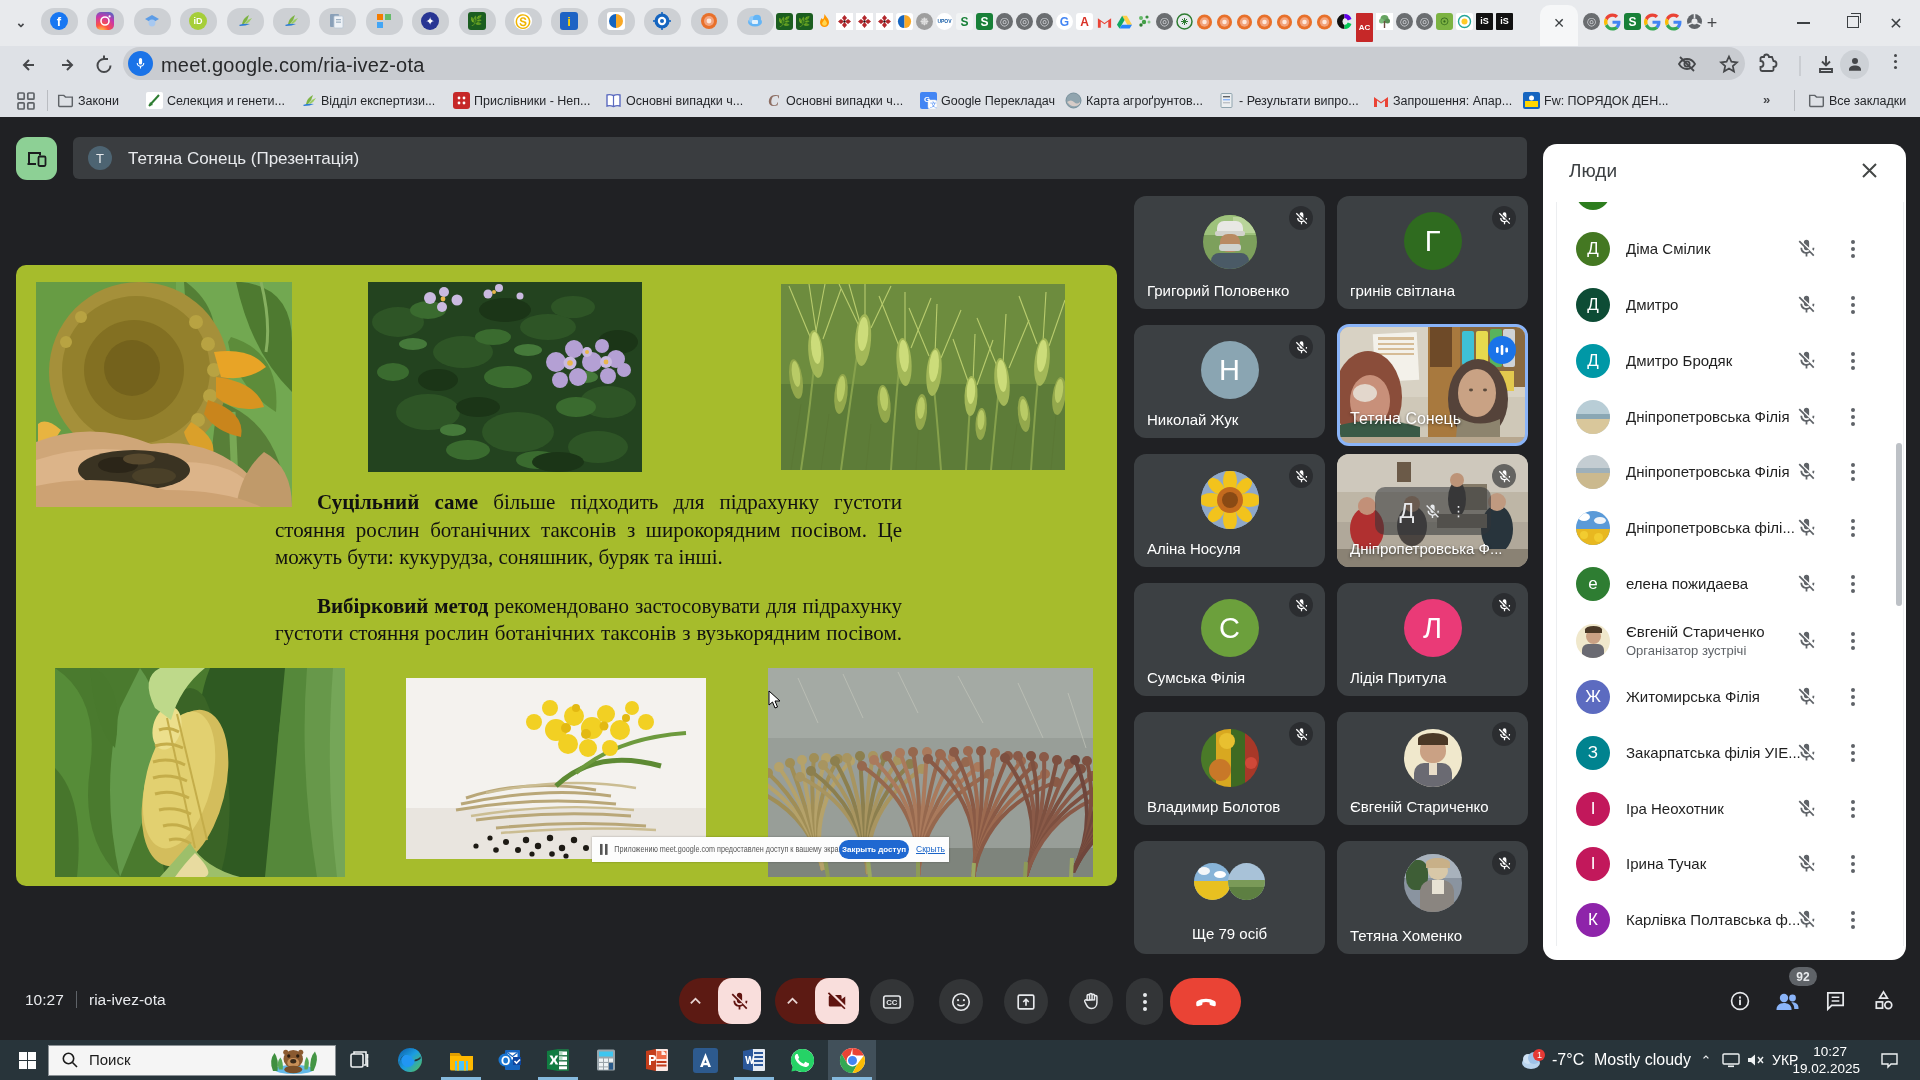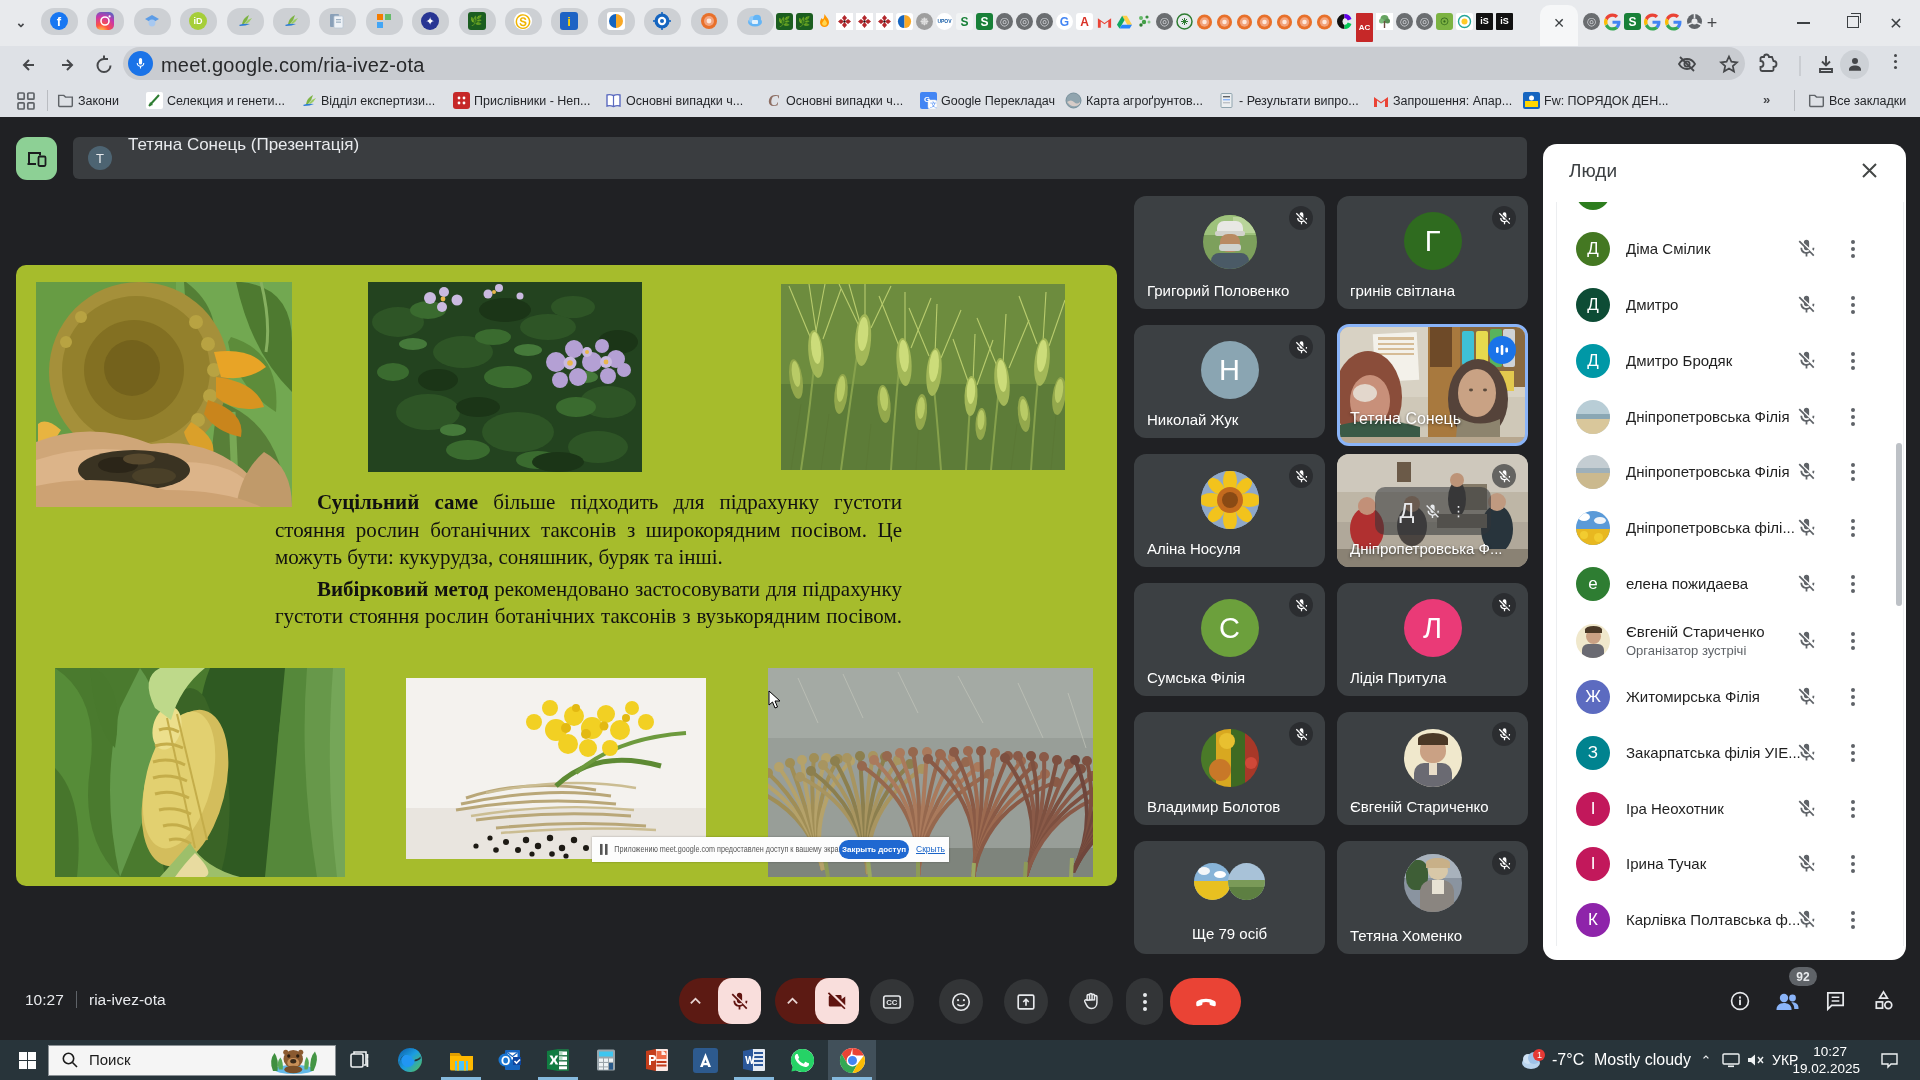--- a/index.html
+++ b/index.html
@@ -542,21 +542,21 @@
     <div class="a" style="left:1829px;top:94px;font-size:12.5px;color:#24262a;white-space:nowrap">Все закладки</div>
 <div class="a" style="left:0;top:117px;width:1920px;height:923px;background:#202124"></div>
 <div class="fx" style="left:16px;top:137px;width:41px;height:43px;border-radius:11px;background:#8dd095">
 <svg width="24" height="24" viewBox="0 0 24 24">
         <path d="M3 5 h13 v3.5 h-2 V7 H5 v9 h6 v2 H2.5 v-2 H3 Z" fill="#1b1d1f"></path>
         <rect x="13.5" y="9.5" width="7" height="9.5" rx="1.2" fill="none" stroke="#1b1d1f" stroke-width="1.8"></rect>
       </svg>
     </div>
 <div class="a" style="left:73px;top:137px;width:1454px;height:42px;background:#3a3d40;border-radius:6px"></div>
 <div class="fx" style="left:88px;top:146px;width:24px;height:24px;border-radius:50%;background:#4d6472;color:#e8eaed;font-size:13px">T</div>
-<div class="a" style="left:128px;top:135px;font-size:17px;color:#e8eaed;font-weight:500">Тетяна Сонець (Презентація)</div>
+<div class="a" style="left:128px;top:149px;font-size:17px;color:#e8eaed;font-weight:500">Тетяна Сонець (Презентація)</div>
 <div class="a" style="left:16px;top:265px;width:1101px;height:621px;background:#a6bc2c;border-radius:10px"></div>
 <svg class="a" style="left:36px;top:282px" width="256" height="225" viewBox="0 0 256 225">
 <rect width="256" height="225" fill="#679c44"></rect>
 <path d="M140 0 H256 V225 H140 Z" fill="#72a851"></path>
 <path d="M150 0 Q190 30 175 80 Q150 50 148 0" fill="#547f35"></path>
 <path d="M195 55 Q245 70 240 130 Q200 105 192 60" fill="#5d8c3a"></path>
 <path d="M205 0 Q256 5 256 60 L256 110 Q215 70 200 0" fill="#4e7a30"></path>
 <path d="M185 120 Q240 140 250 210 L180 225 Q170 160 185 120" fill="#587f38"></path>
 <path d="M225 0 Q235 40 230 70" stroke="#86b060" stroke-width="3" fill="none"></path>
 <path d="M196 130 L200 225" stroke="#79a855" stroke-width="7" fill="none"></path>
@@ -964,21 +964,21 @@
         <path d="M130 4 L150 45"></path>
         <path d="M190 8 L215 55"></path>
         <path d="M250 15 L275 70"></path>
         <path d="M300 25 L318 80"></path>
       </g>
 </svg>
 <div class="a" style="left:275px;top:489px;width:627px;font-family:'Liberation Serif',serif;font-size:21px;line-height:27.5px;color:#111;text-align:justify">
 <div style="text-align:justify;text-align-last:justify"><span style="padding-left:42px"></span><b>Суцільний саме</b> більше підходить для підрахунку густоти</div>
 <div style="text-align:justify;text-align-last:justify">стояння рослин ботанічних таксонів з широкорядним посівом. Це</div>
 <div>можуть бути: кукурудза, соняшник, буряк та інші.</div>
-<div style="margin-top:4px;text-align:justify;text-align-last:justify"><span style="padding-left:42px"></span><b>Вибірковий метод</b> рекомендовано застосовувати для підрахунку</div>
+<div style="margin-top:21px;text-align:justify;text-align-last:justify"><span style="padding-left:42px"></span><b>Вибірковий метод</b> рекомендовано застосовувати для підрахунку</div>
 <div style="text-align:justify;text-align-last:justify">густоти стояння рослин ботанічних таксонів з вузькорядним посівом.</div>
 </div>
 <div class="a" style="left:592px;top:837px;width:357px;height:25px;background:#fdfdfd;box-shadow:0 0 2px rgba(0,0,0,.3)"></div>
 <div class="a" style="left:600px;top:844px;font-size:9px;color:#555;white-space:nowrap;transform:scaleX(.8);transform-origin:0 0">▌▌ &nbsp;Приложению meet.google.com предоставлен доступ к вашему экрану.</div>
 <div class="fx" style="left:839px;top:840px;width:70px;height:19px;border-radius:10px;background:#1f68d1;color:#fff;font-size:8px;font-weight:700;white-space:nowrap">Закрыть доступ</div>
 <div class="a" style="left:916px;top:844px;font-size:8.5px;color:#1a64c8;text-decoration:underline">Скрыть</div>
 <svg class="a" style="left:768px;top:690px" width="14" height="20" viewBox="0 0 14 20">
       <path d="M1 1 L1 15 L4.5 12 L7 18 L9.5 17 L7 11 L12 11 Z" fill="#fff" stroke="#000" stroke-width="1"></path>
     </svg>
 <div class="a" style="left:1134px;top:196px;width:191px;height:113px;background:#3c4043;border-radius:12px;overflow:hidden">

